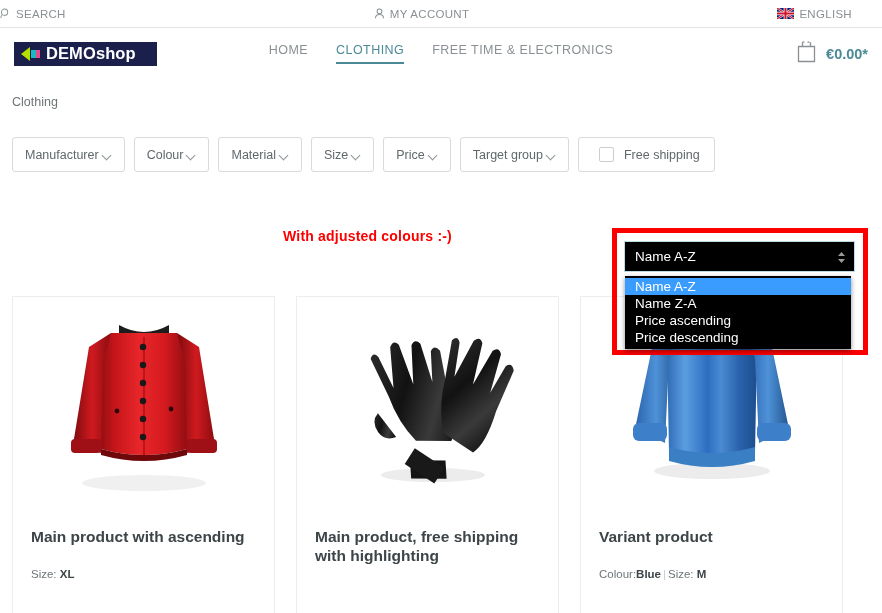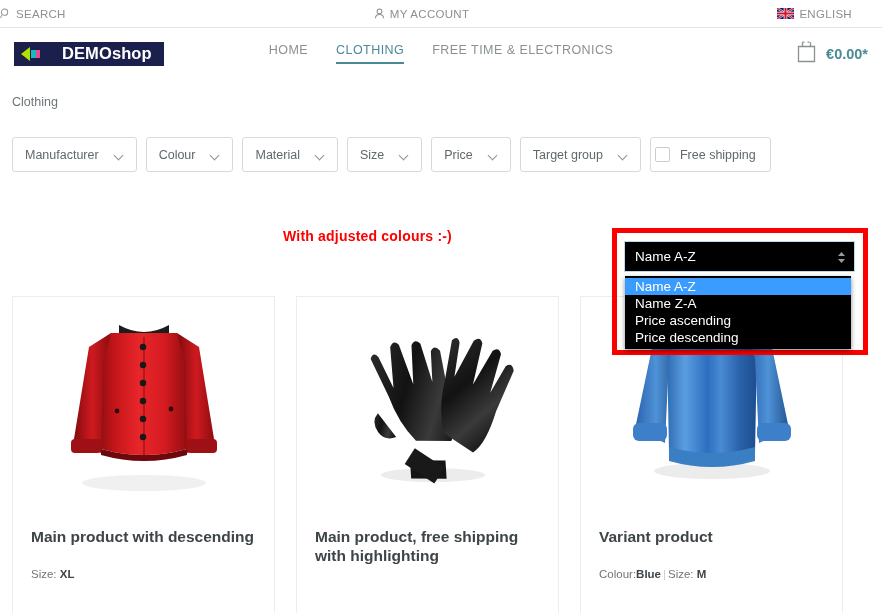--- a/index.html
+++ b/index.html
@@ -43,22 +43,22 @@
     align-items: center;
     padding: 0 14px;
     background: #fff;
     position: relative;
   }
   .logo {
     background: #1b1f4b;
     height: 24px;
     display: flex;
     align-items: center;
-    gap: 16px;
-    padding: 0 12px 0 6px;
+    gap: 0;
+    padding: 0 21px 0 6px;
   }
   .logo-mark { position: relative; width: 26px; height: 16px; }
   .logo-text {
     color: #ffffff;
     font-size: 16.5px;
     font-weight: bold;
     letter-spacing: .1px;
     line-height: 1;
   }
   .mainnav {
@@ -108,21 +108,21 @@
     align-items: center;
     gap: 9px;
     padding: 28px 12px 0 12px;
   }
   .filter-btn {
     border: 1px solid #d6dadb;
     border-radius: 3px;
     height: 35px;
     display: flex;
     align-items: center;
-    gap: 16px;
+    gap: 4px;
     padding: 0 12px;
     font-size: 12.5px;
     color: #5f686b;
     background: #fff;
     cursor: pointer;
     white-space: nowrap;
   }
   .chev {
     width: 9px; height: 6px;
     position: relative;
@@ -136,21 +136,21 @@
     border-bottom: 1.6px solid #8c9497;
     transform: rotate(45deg);
   }
   .filter-check {
     border: 1px solid #d6dadb;
     border-radius: 3px;
     height: 35px;
     display: flex;
     align-items: center;
     gap: 10px;
-    padding: 0 14px 0 4px;
+    padding: 0 14px 0 20px;
     background: #fff;
     cursor: pointer;
   }
   .checkbox {
     width: 15px; height: 15px;
     border: 1px solid #c9cfd1;
     border-radius: 2px;
     background: #fff;
     flex: none;
   }
@@ -416,21 +416,21 @@
           <circle cx="94" cy="80" r="3.2" fill="#191919"></circle>
           <circle cx="94" cy="98" r="3.2" fill="#191919"></circle>
           <circle cx="94" cy="116" r="3.2" fill="#191919"></circle>
           <circle cx="94" cy="134" r="3.2" fill="#191919"></circle>
           <circle cx="68" cy="108" r="2.4" fill="#2a0406"></circle>
           <circle cx="122" cy="106" r="2.4" fill="#2a0406"></circle>
           <path d="M52,146 Q95,158 138,146 L138,152 Q95,164 52,152 Z" fill="#6e080b"></path>
         </svg>
       </span>
     </div>
-    <div class="card-title">Main product with descending</div>
+    <div class="card-title">Main product with ascending</div>
     <div class="card-meta">
       <span>Size:</span>
       <b>XL</b>
     </div>
   </div>
 
   <div class="card">
     <div class="card-img">
       <span class="photo">
         <svg width="190" height="196" viewBox="0 0 190 196">

